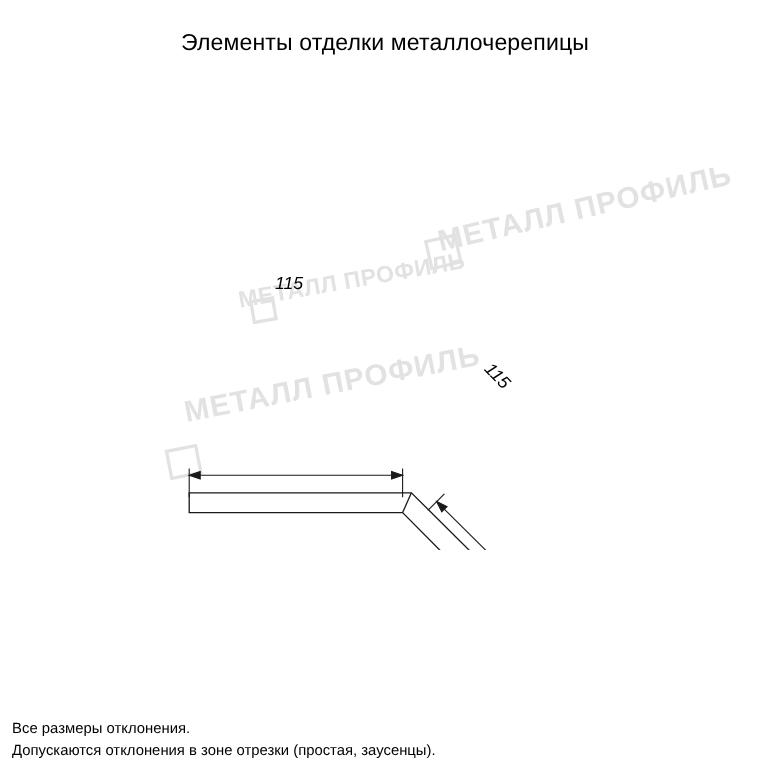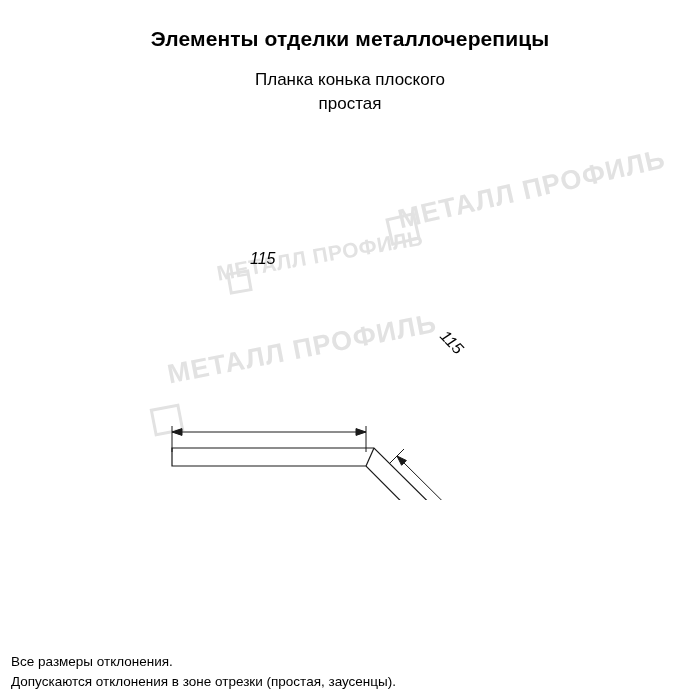--- a/index.html
+++ b/index.html
@@ -21,21 +21,21 @@
   }
   .title-block {
     position: absolute;
     top: 26px;
     left: 0;
     width: 700px;
     text-align: center;
   }
   .main-title {
     font-size: 21px;
-    font-weight: bold;
+    font-weight: normal;
     letter-spacing: 0.1px;
     line-height: 26px;
   }
   .sub-title {
     margin-top: 16px;
     font-size: 17px;
     line-height: 24px;
   }
   .code-title {
     margin-top: 16px;
@@ -113,24 +113,20 @@
     <span class="wm-icon wmi-1"></span>
     <span class="wm wm-1">МЕТАЛЛ ПРОФИЛЬ</span>
     <span class="wm-icon wmi-2"></span>
     <span class="wm wm-2">МЕТАЛЛ ПРОФИЛЬ</span>
     <span class="wm-icon wmi-3"></span>
     <span class="wm wm-3">МЕТАЛЛ ПРОФИЛЬ</span>
   </div>
 
   <div class="title-block">
     <div class="main-title">Элементы отделки металлочерепицы</div>
-    <div class="sub-title">
-      <div>Планка конька плоского</div>
-      <div>простая</div>
-    </div>
   </div>
 
   <div class="drawing">
     <svg width="700" height="330" viewBox="0 0 700 330">
       <g stroke="#1a1a1a" fill="none" stroke-width="1.2">
 
         <path d="M 172 278 L 374 278 L 521 424 L 507 438 L 366 296 L 172 296 Z" stroke-linejoin="miter"></path>
 
         <line x1="374" y1="278" x2="366" y2="296"></line>
       </g>

